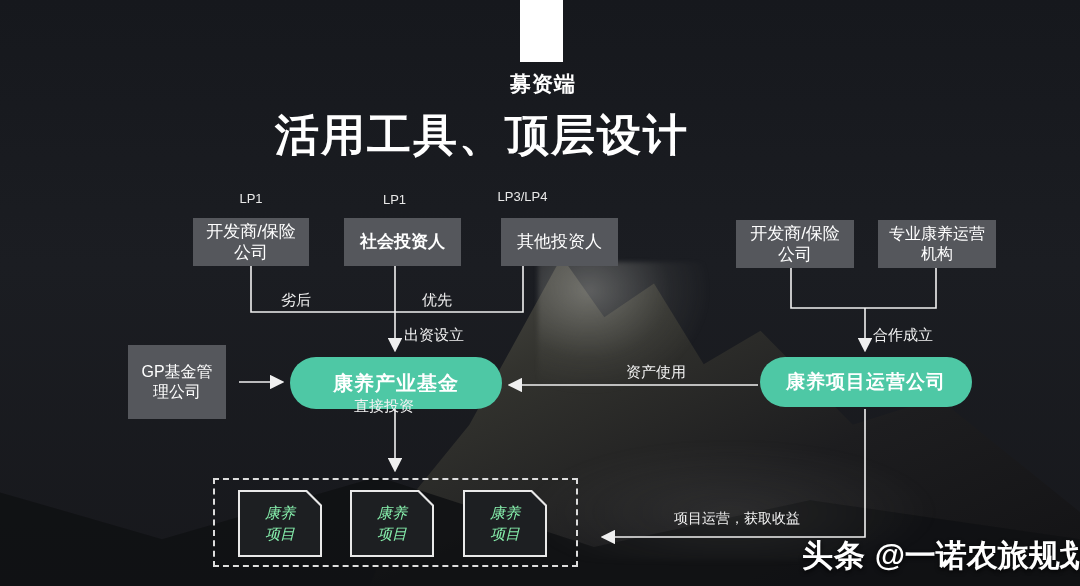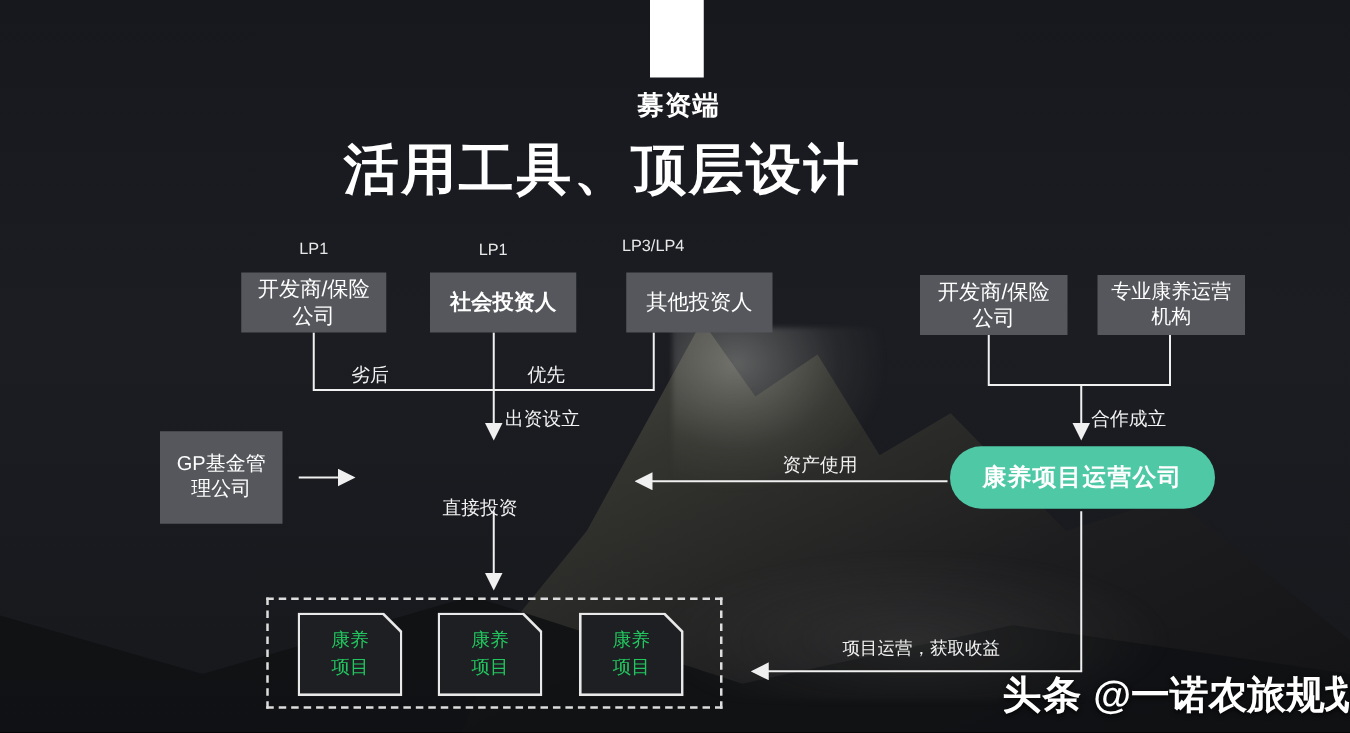--- a/index.html
+++ b/index.html
@@ -85,21 +85,21 @@
     border:2px dashed #ddd;
   }
   .doc-box {
     position:absolute; top:490px; width:84px; height:67px; background:#e9e9e9;
     clip-path:polygon(0 0,calc(100% - 15px) 0,100% 15px,100% 100%,0 100%);
   }
   .doc-box .inner {
     position:absolute; inset:2px; background:#1d1f22;
     clip-path:polygon(0 0,calc(100% - 14px) 0,100% 14px,100% 100%,0 100%);
     display:flex; align-items:center; justify-content:center; text-align:center;
-    font-size:15px; line-height:1.35; white-space:pre-line; color:#22c55e;
+    font-size:15px; line-height:1.35; white-space:pre-line; color:#86efac;font-style:italic;
   }
   #doc-1 { left:238px; } #doc-2 { left:350px; } #doc-3 { left:463px; }
 
   .watermark { position:absolute; left:802px; top:535px; font-size:31px; color:#fff;
     text-shadow:0 2px 4px rgba(0,0,0,.8); white-space:nowrap; }
   .watermark .brand { font-weight:900; letter-spacing:1px; }
   .watermark .handle { font-weight:700; }
 
   svg.connectors { position:absolute; left:0; top:0; z-index:2; }
   .mtn-a,.mtn-b,.mtn-snow,.mtn-fog { z-index:1; }
@@ -148,20 +148,21 @@
   <div class="gray-box" id="box-other">其他投资人</div>
 
   <div class="gray-box" id="box-dev-ins-r">开发商/保险
 公司</div>
   <div class="gray-box" id="box-operator">专业康养运营
 机构</div>
 
   <div class="gray-box" id="box-gp">GP基金管
 理公司</div>
 
+  <div class="pill" id="pill-fund">康养产业基金</div>
   <div class="pill" id="pill-opco">康养项目运营公司</div>
 
   <div class="edge-label" id="lbl-liehou">劣后</div>
   <div class="edge-label" id="lbl-youxian">优先</div>
   <div class="edge-label" id="lbl-chuzi">出资设立</div>
   <div class="edge-label" id="lbl-hezuo">合作成立</div>
   <div class="edge-label" id="lbl-zichan">资产使用</div>
   <div class="edge-label" id="lbl-zhijie">直接投资</div>
   <div class="edge-label" id="lbl-return">项目运营，获取收益</div>
 

